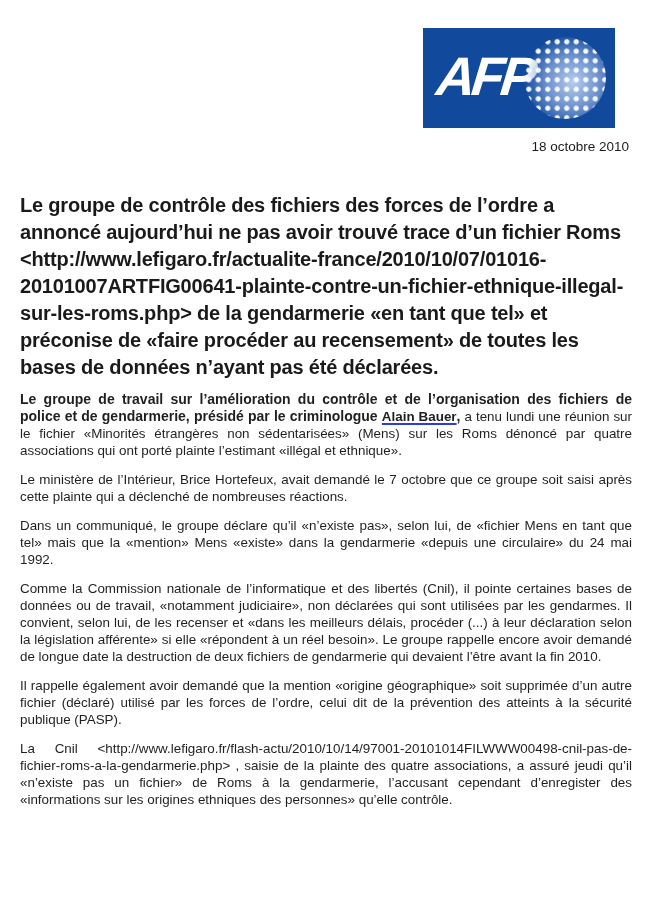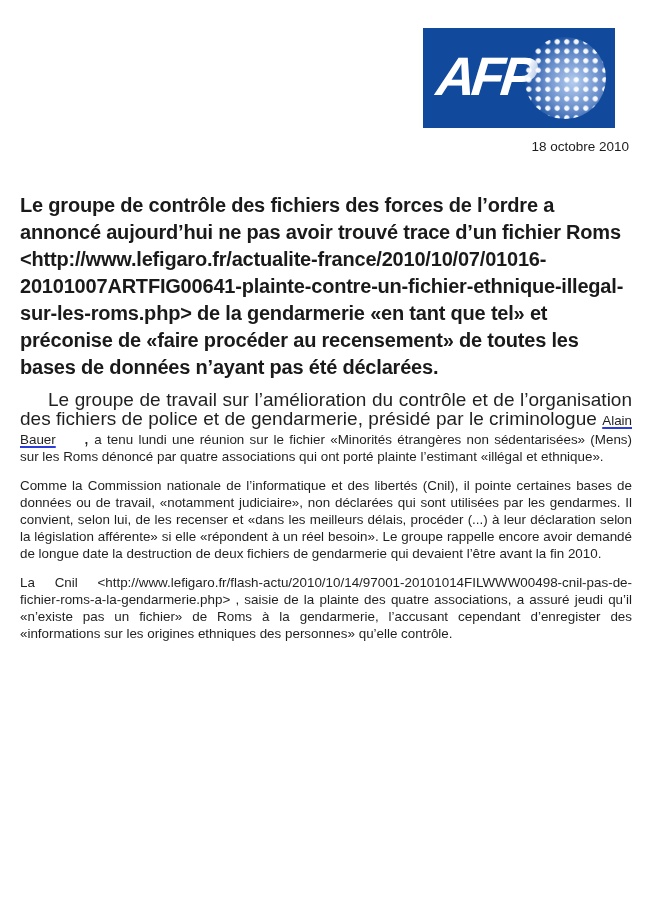--- a/index.html
+++ b/index.html
@@ -34,23 +34,23 @@
   
   .content { position:absolute; left:20px; top:192px; width:612px; }
   .headline {
     margin:0 0 10px 0; font-size:20px; line-height:27px; font-weight:bold;
     color:#1a1a1a; overflow-wrap:break-word; letter-spacing:-0.2px;
   }
   .para {
     margin:0 0 12px 0; font-size:13.4px; line-height:17px;
     text-align:justify; overflow-wrap:break-word; color:#1f1f1f;
   }
-  .lead-bold { font-weight:normal; font-size:19px;margin-left:28px; }
+  .lead-bold { font-weight:bold; font-size:14px; }
   .name-link {
-    color:inherit; font-weight:normal; cursor:pointer;
+    color:inherit; font-weight:bold; cursor:pointer;
     text-decoration:underline; text-decoration-color:#2b3cdb;
     text-decoration-thickness:2px; text-underline-offset:2px;
   }
 </style>
 </head>
 <body>
 
 <div class="page">
 
   <div class="logo">
@@ -58,17 +58,20 @@
     <span class="globe"></span>
   </div>
 
   <div class="dateline">18 octobre 2010</div>
 
   <div class="content">
     <h1 class="headline">Le groupe de contrôle des fichiers des forces de l’ordre a annoncé aujourd’hui ne pas avoir trouvé trace d’un fichier Roms &lt;http://www.lefigaro.fr/actualite-france/2010/10/07/01016-20101007ARTFIG00641-plainte-contre-un-fichier-ethnique-illegal-sur-les-roms.php&gt; de la gendarmerie «en tant que tel» et préconise de «faire procéder au recensement» de toutes les bases de données n’ayant pas été déclarées.</h1>
 
     <p class="para"><span class="lead-bold">Le groupe de travail sur l’amélioration du contrôle et de l’organisation des fichiers de police et de gendarmerie, présidé par le criminologue </span><a class="name-link">Alain Bauer</a><span class="lead-bold">,</span><span> a tenu lundi une réunion sur le fichier «Minorités étrangères non sédentarisées» (Mens) sur les Roms dénoncé par quatre associations qui ont porté plainte l’estimant «illégal et ethnique».</span></p>
 
+    <p class="para">Le ministère de l’Intérieur, Brice Hortefeux, avait demandé le 7 octobre que ce groupe soit saisi après cette plainte qui a déclenché de nombreuses réactions.</p>
+    <p class="para">Dans un communiqué, le groupe déclare qu’il «n’existe pas», selon lui, de «fichier Mens en tant que tel» mais que la «mention» Mens «existe» dans la gendarmerie «depuis une circulaire» du 24 mai 1992.</p>
     <p class="para">Comme la Commission nationale de l’informatique et des libertés (Cnil), il pointe certaines bases de données ou de travail, «notamment judiciaire», non déclarées qui sont utilisées par les gendarmes. Il convient, selon lui, de les recenser et «dans les meilleurs délais, procéder (...) à leur déclaration selon la législation afférente» si elle «répondent à un réel besoin». Le groupe rappelle encore avoir demandé de longue date la destruction de deux fichiers de gendarmerie qui devaient l’être avant la fin 2010.</p>
+    <p class="para">Il rappelle également avoir demandé que la mention «origine géographique» soit supprimée d’un autre fichier (déclaré) utilisé par les forces de l’ordre, celui dit de la prévention des atteints à la sécurité publique (PASP).</p>
     <p class="para">La Cnil &lt;http://www.lefigaro.fr/flash-actu/2010/10/14/97001-20101014FILWWW00498-cnil-pas-de-fichier-roms-a-la-gendarmerie.php&gt; , saisie de la plainte des quatre associations, a assuré jeudi qu’il «n’existe pas un fichier» de Roms à la gendarmerie, l’accusant cependant d’enregister des «informations sur les origines ethniques des personnes» qu’elle contrôle.</p>
   </div>
 
 </div>
 
 </body></html>

